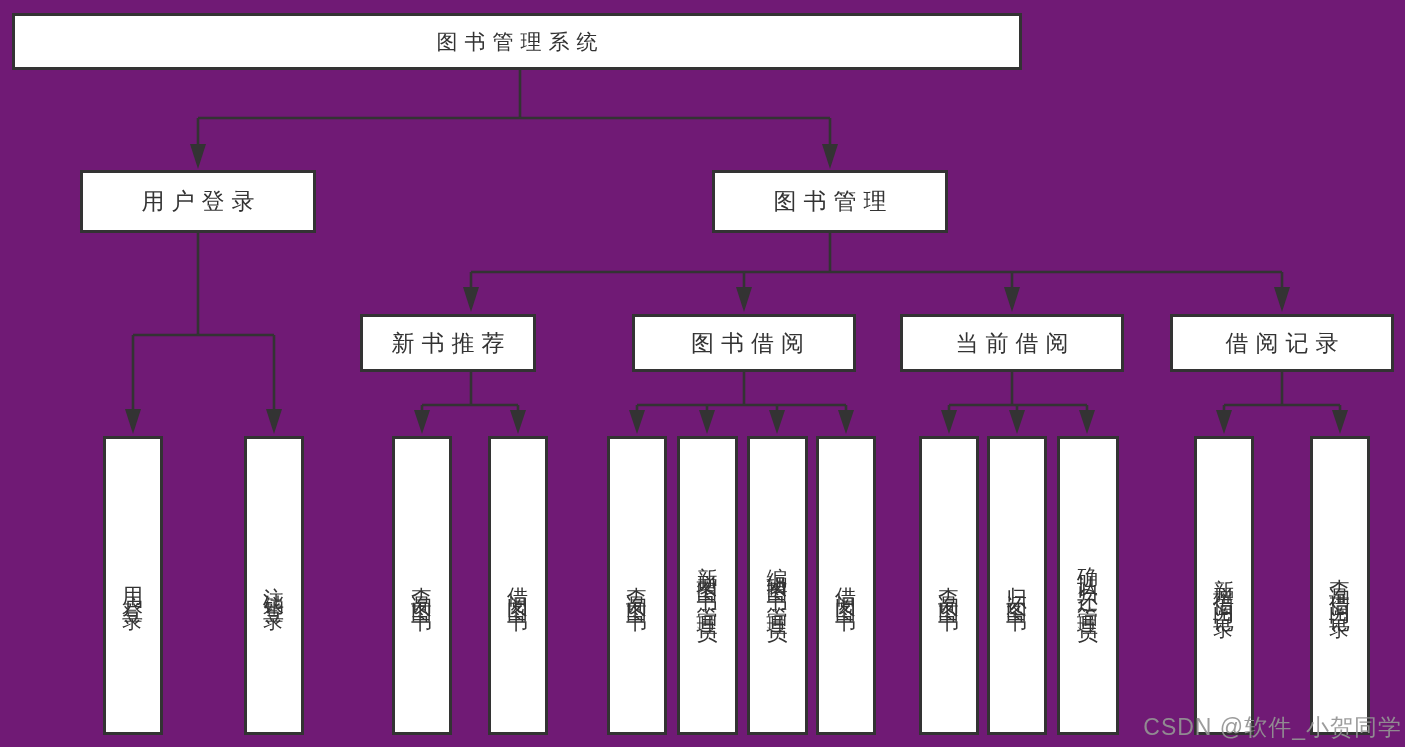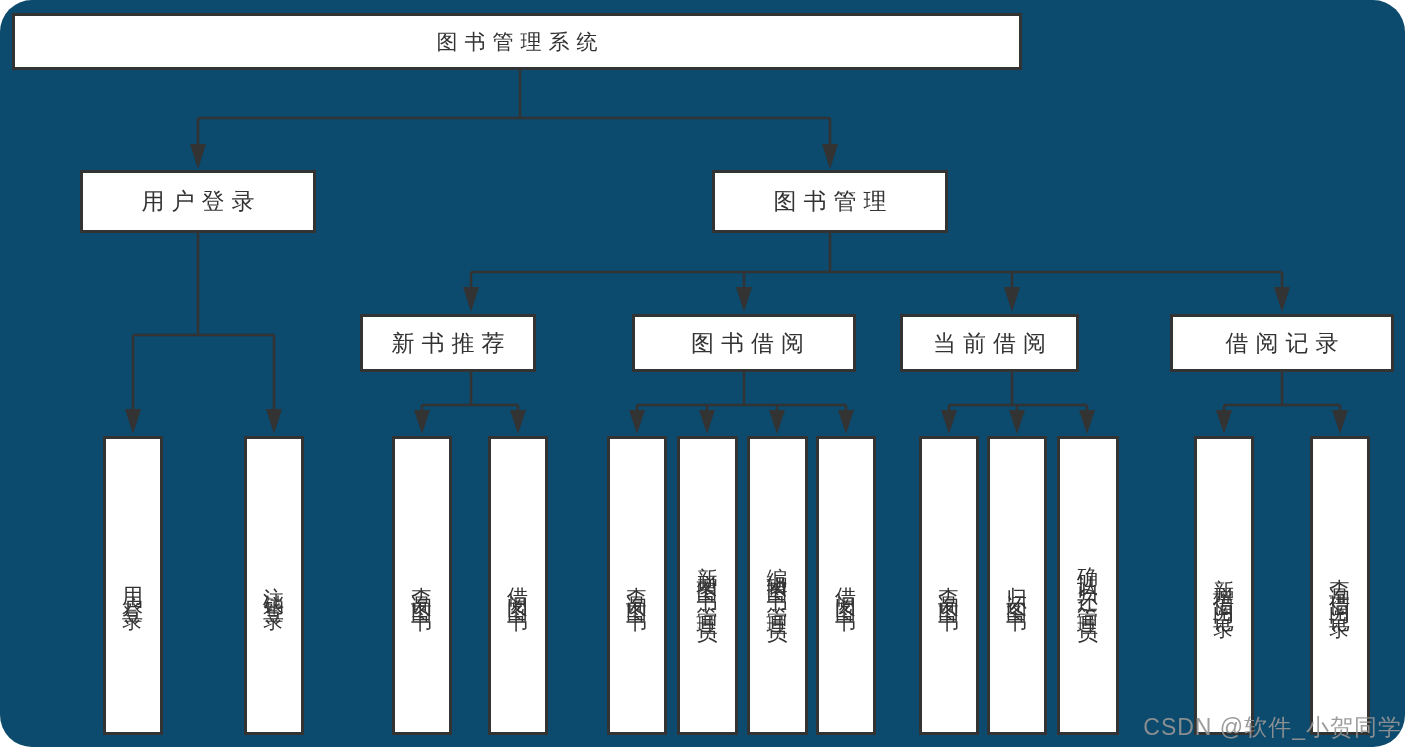--- a/index.html
+++ b/index.html
@@ -1,23 +1,22 @@
 <!DOCTYPE html>
 <html><head>
 <meta charset="utf-8">
 <style>
   html,body{margin:0;padding:0;background:#ffffff;}
   .canvas{
     position:relative;
     width:1405px;height:747px;
-    background:#0c4a6e;
+    background:#701a75;
     font-family:"Liberation Sans", sans-serif;
     color:#333333;
     overflow:hidden;
-    border-radius:32px;
   }
   .connectors{position:absolute;left:0;top:0;width:1405px;height:747px;}
   .connectors path{stroke:#333333;stroke-width:2.6;fill:none;}
   .connectors polygon{fill:#333333;stroke:none;}
   .node{
     position:absolute;
     box-sizing:border-box;
     border:3px solid #333333;
     background:#ffffff;
     display:flex;align-items:center;justify-content:center;
@@ -128,21 +127,21 @@
     </g>
   </svg>
 
   <div class="node hnode root" style="left:12px;top:13px;width:1010px;height:57px;">图书管理系统</div>
 
   <div class="node hnode" style="left:80px;top:170px;width:236px;height:63px;">用户登录</div>
   <div class="node hnode" style="left:712px;top:170px;width:236px;height:63px;">图书管理</div>
 
   <div class="node hnode" style="left:360px;top:314px;width:176px;height:58px;">新书推荐</div>
   <div class="node hnode" style="left:632px;top:314px;width:224px;height:58px;padding-left:7px;">图书借阅</div>
-  <div class="node hnode" style="left:900px;top:314px;width:179px;height:58px;">当前借阅</div>
+  <div class="node hnode" style="left:900px;top:314px;width:224px;height:58px;">当前借阅</div>
   <div class="node hnode" style="left:1170px;top:314px;width:224px;height:58px;">借阅记录</div>
 
   <div class="node leaf" style="left:103px;top:436px;width:60px;height:299px;">用户登录</div>
   <div class="node leaf" style="left:244px;top:436px;width:60px;height:299px;">注销登录</div>
 
   <div class="node leaf" style="left:392px;top:436px;width:60px;height:299px;">查询图书</div>
   <div class="node leaf" style="left:488px;top:436px;width:60px;height:299px;">借阅图书</div>
 
   <div class="node leaf" style="left:607px;top:436px;width:60px;height:299px;">查询图书</div>
   <div class="node leaf" style="left:677px;top:436px;width:61px;height:299px;">新增图书（管理员）</div>

